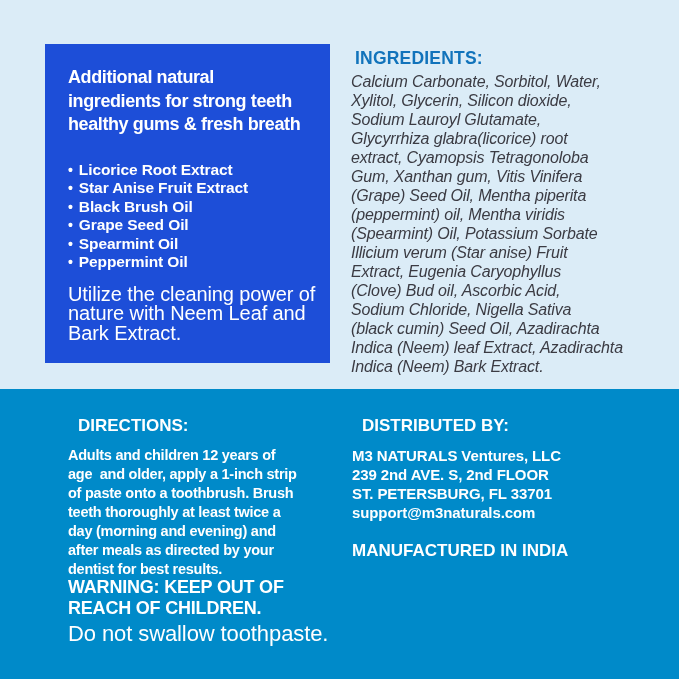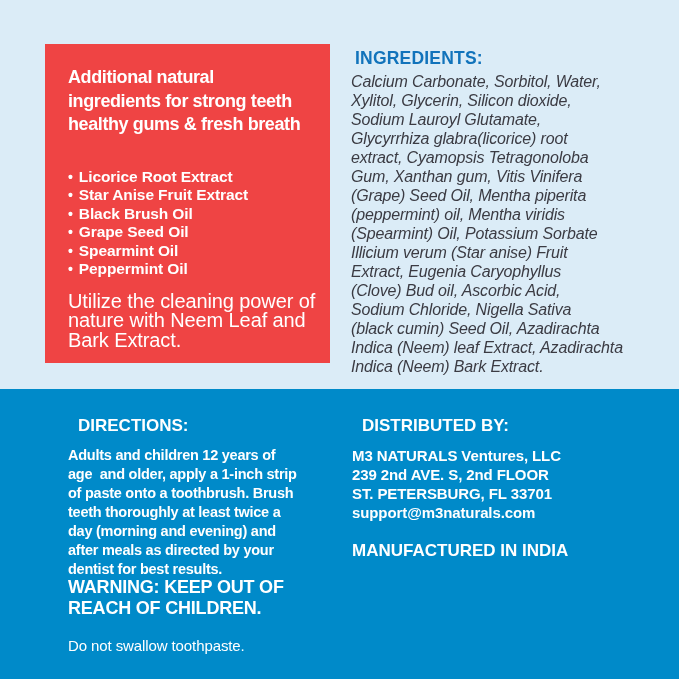--- a/index.html
+++ b/index.html
@@ -8,33 +8,33 @@
     width: 679px; height: 679px;
     overflow: hidden;
     font-family: "Liberation Sans", sans-serif;
     background: #dbecf7;
   }
   
   .top-section { position: absolute; left: 0; top: 0; width: 679px; height: 389px; }
   .panel {
     position: absolute; left: 45px; top: 44px;
     width: 285px; height: 319px;
-    background: #ef4444;
+    background: #1d4ed8;
     box-sizing: border-box;
     padding: 22px 10px 0 23px;
     color: #ffffff;
   }
   .panel-heading {
     margin: 0;
     font-size: 18px; line-height: 23.5px;
     font-weight: 700; letter-spacing: -0.4px;
     white-space: pre;
   }
   .panel-bullets {
-    margin: 31px 0 0; padding: 0;
+    margin: 24px 0 0; padding: 0;
     list-style: none;
     font-size: 15.5px; line-height: 18.6px;
     font-weight: 700; letter-spacing: -0.1px;
   }
   .panel-bullets li::before { content: "•"; font-size: 14px; margin-right: 6px; }
   .panel-note {
     margin: 13px 0 0;
     font-size: 20px; line-height: 19.4px;
     font-weight: 400; letter-spacing: -0.1px;
     white-space: pre;
@@ -69,21 +69,21 @@
     font-weight: 700; letter-spacing: -0.25px;
     white-space: pre;
   }
   .warning-block { position: absolute; left: 68px; top: 188px; }
   .warning-heading {
     margin: 0;
     font-size: 18px; line-height: 20.5px;
     font-weight: 700; letter-spacing: -0.2px;
     white-space: pre;
   }
-  .warning-note { margin: 19px 0 0; font-size: 15px; font-weight: 400; letter-spacing: -0.1px; }
+  .warning-note { margin: 3px 0 0; font-size: 22px; font-weight: 400; letter-spacing: -0.1px; }
   .distributor-block { position: absolute; left: 352px; top: 17px; }
   .distributor-address {
     margin: 4px 0 0;
     font-size: 15px; line-height: 19px;
     font-weight: 700; letter-spacing: -0.1px;
     white-space: pre;
   }
   .manufactured-line { margin: 19px 0 0; font-size: 17px; line-height: 20px; font-weight: 700; }
 </style>
 </head>

